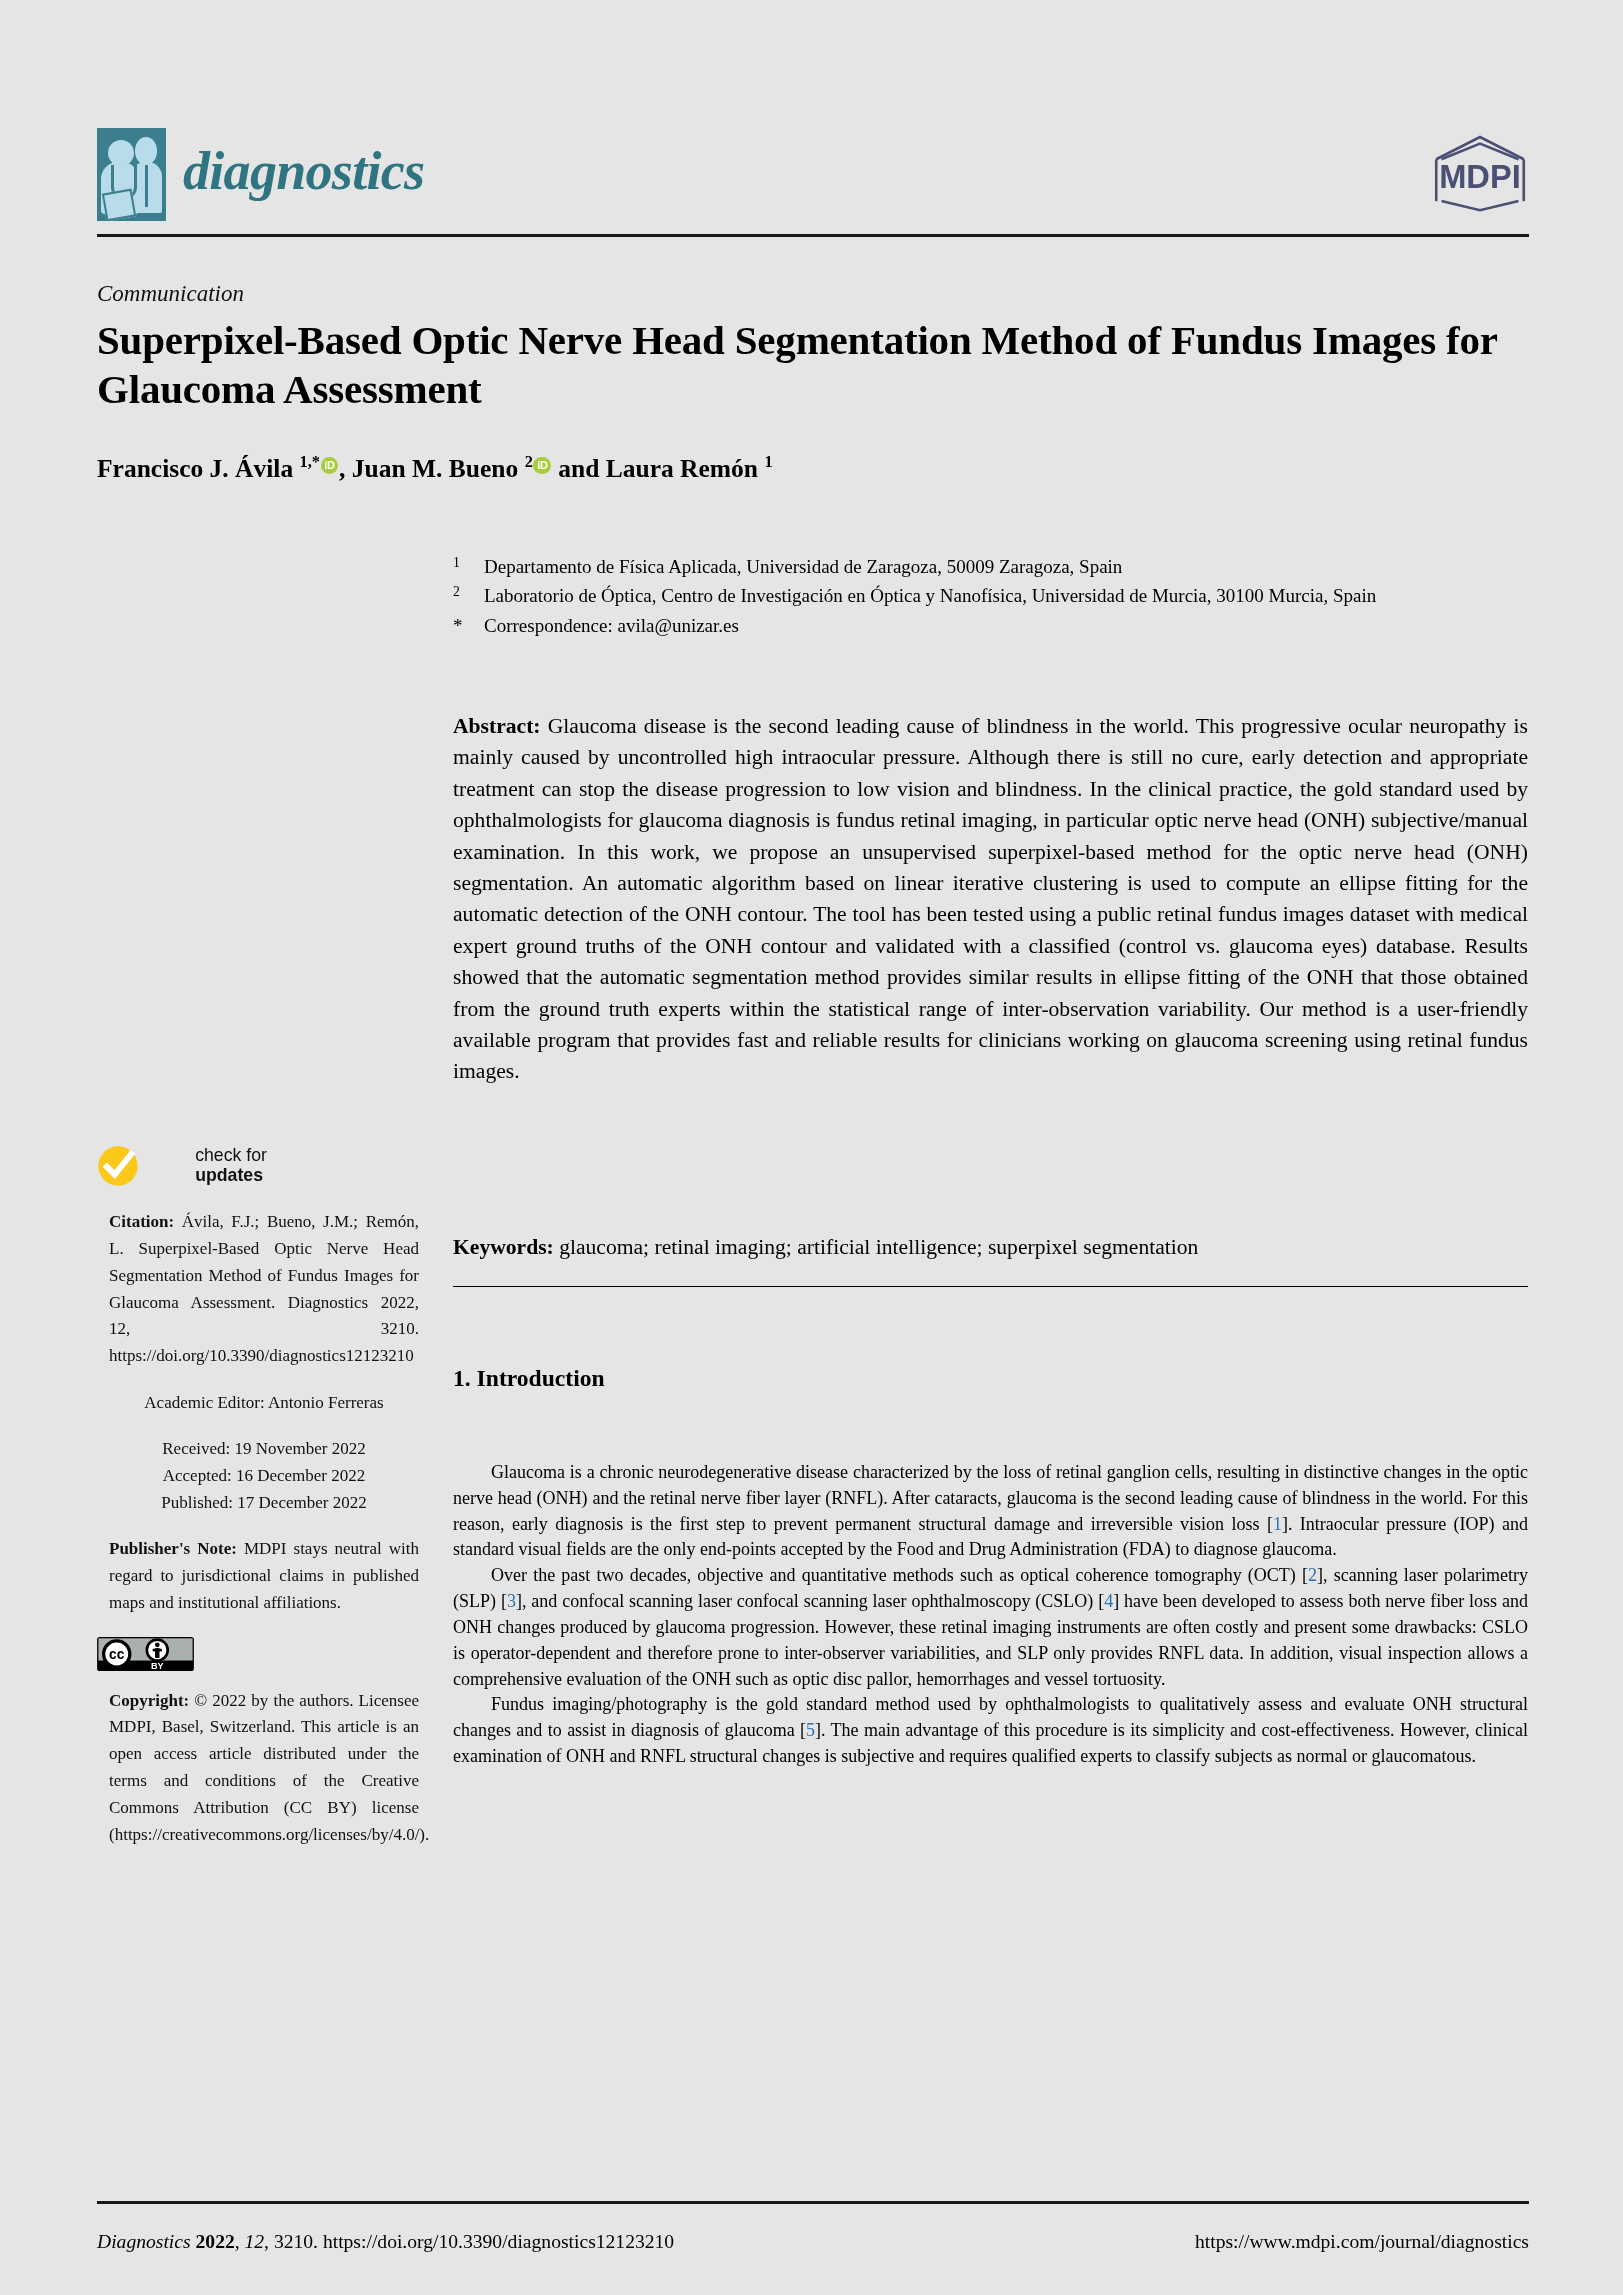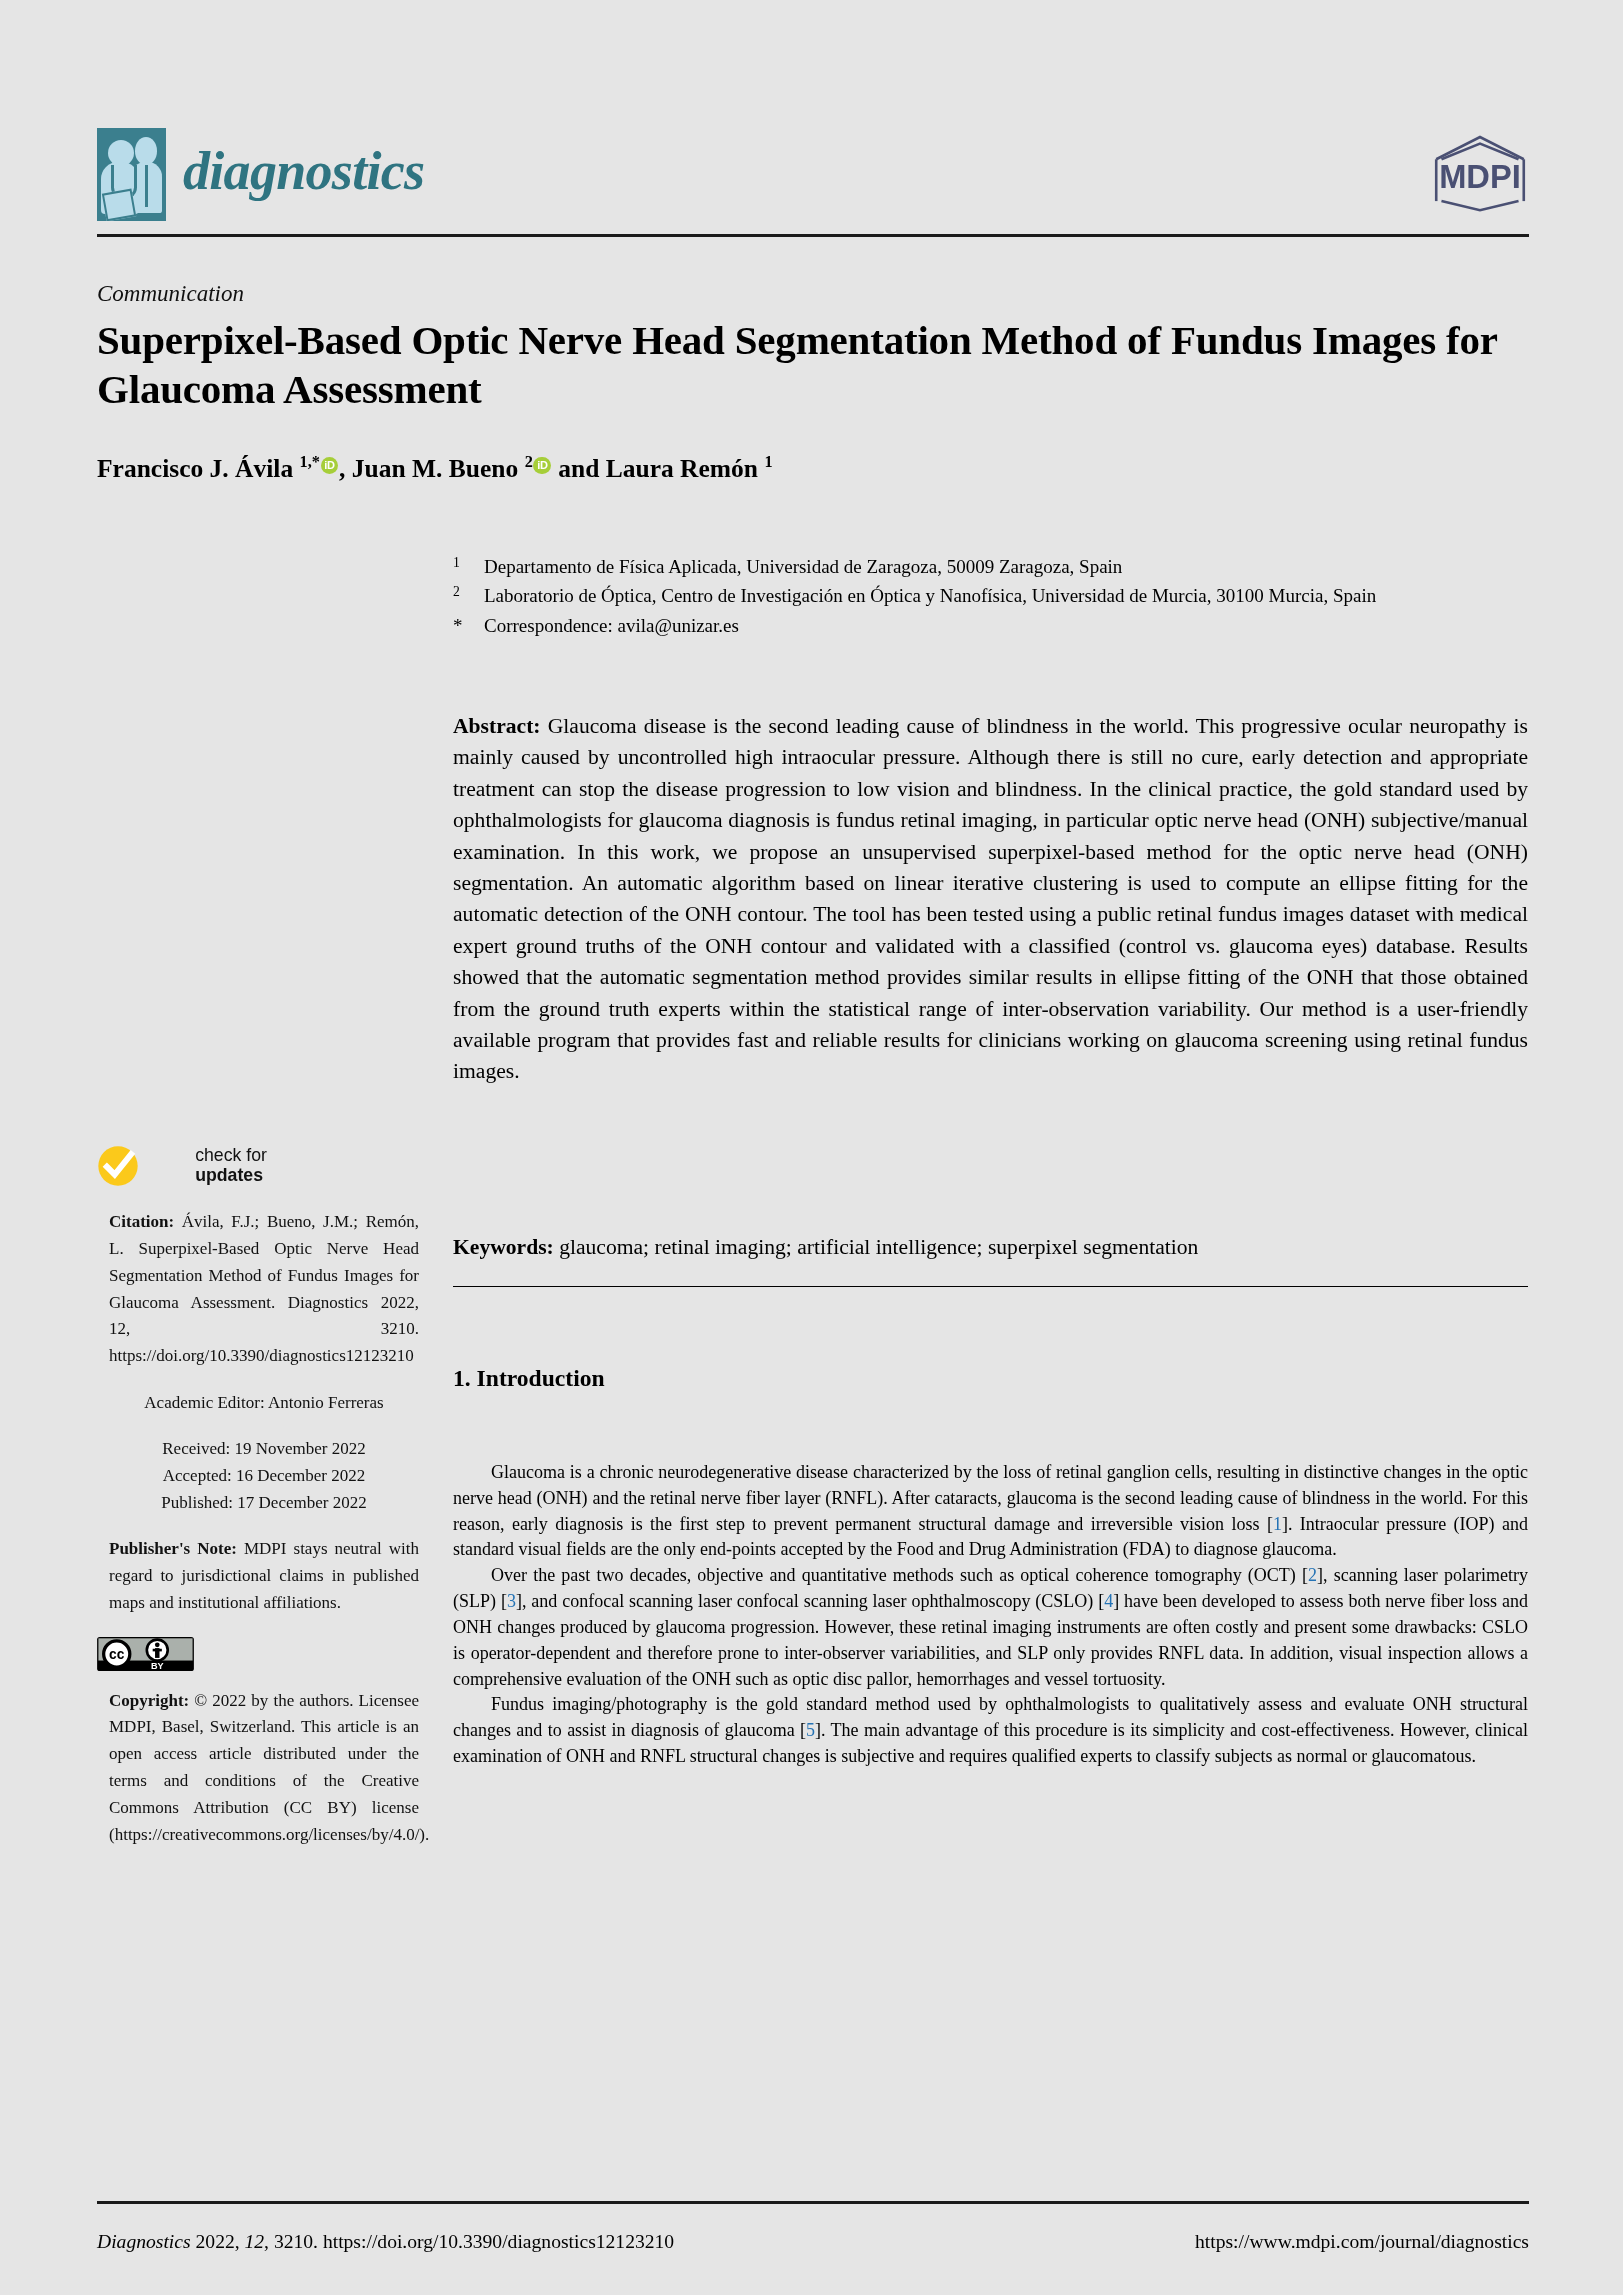--- a/index.html
+++ b/index.html
@@ -312,21 +312,21 @@
   .footer {
     position: absolute;
     left: 97px;
     top: 2231px;
     width: 1432px;
     display: flex;
     justify-content: space-between;
     font-size: 19.6px;
   }
   .footer .left i { font-style: italic; }
-  .footer .left b { font-weight: 400; }
+  .footer .left b { font-weight: 700; }
 </style>
 </head>
 <body>
 
 <div class="page">
 
   <div class="header">
     <div class="logo-block">
       <div class="logo-mark">
         <div class="fig-a"></div>

